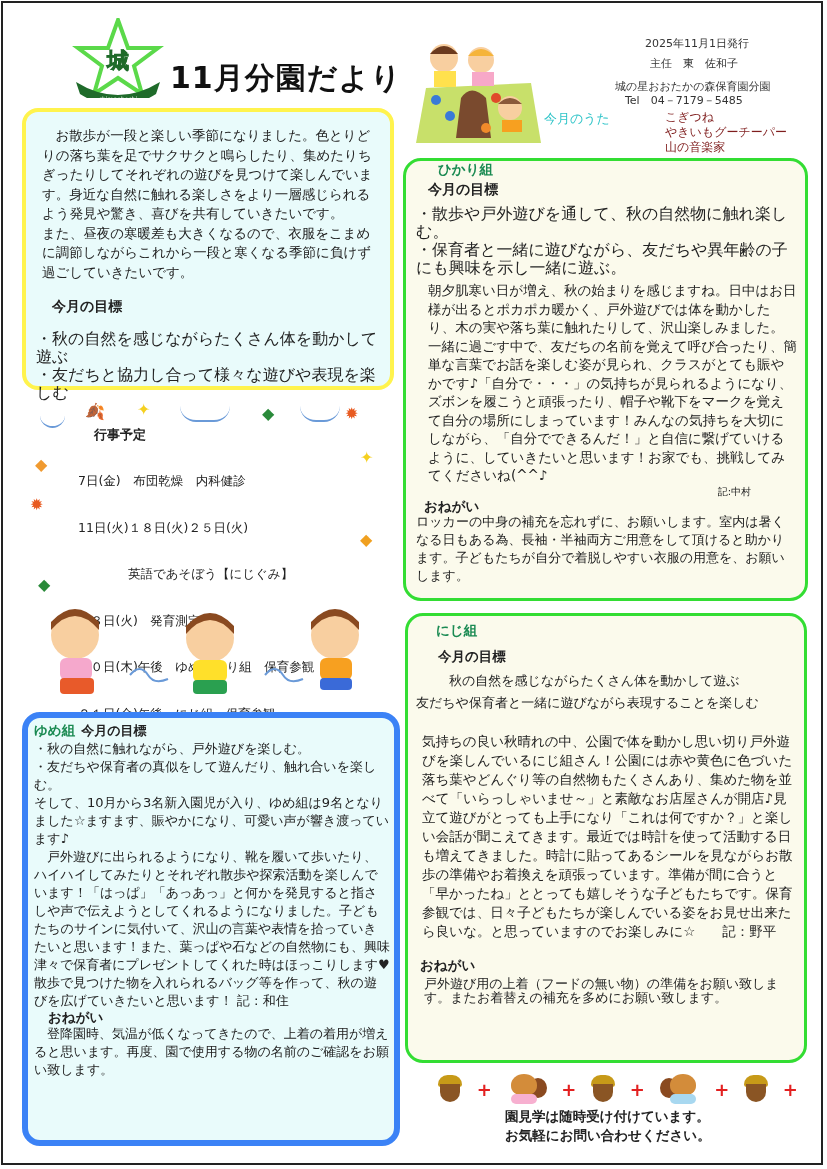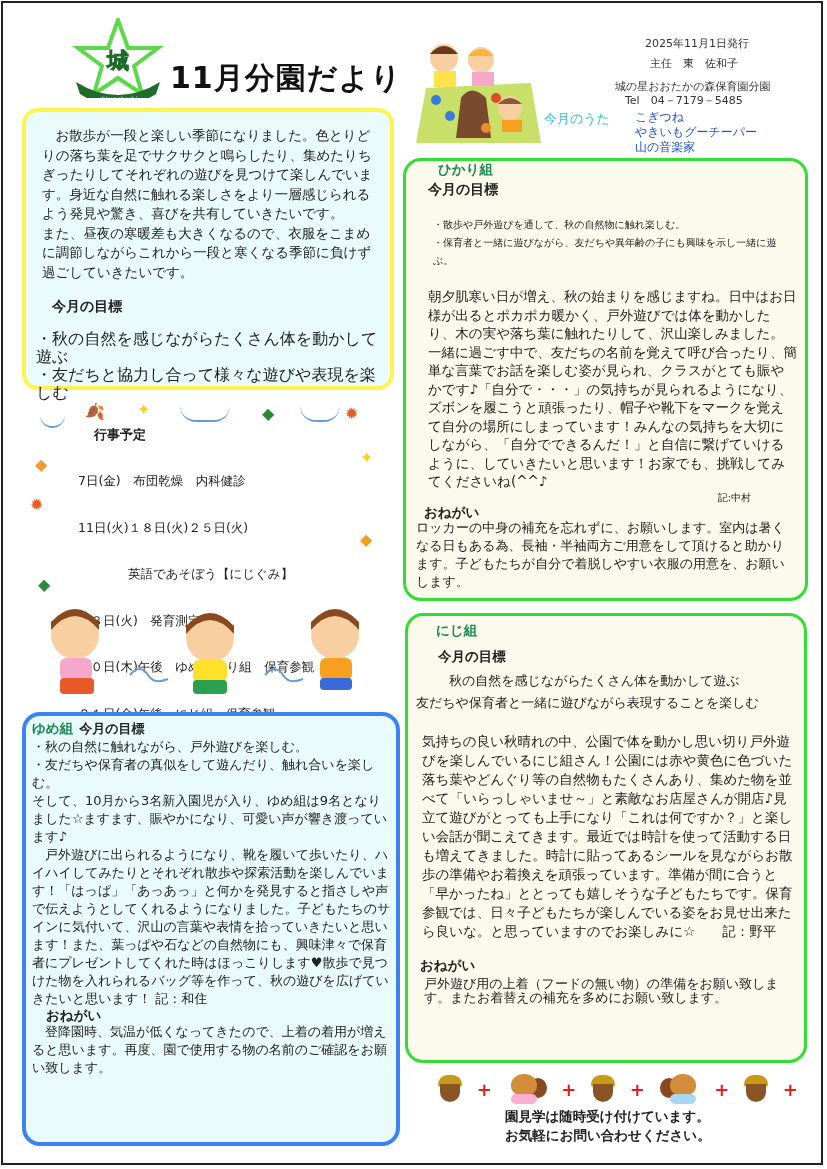--- a/index.html
+++ b/index.html
@@ -9,47 +9,47 @@
   .abs { position:absolute; }
   
   .logo { left:70px; top:18px; width:95px; height:80px; }
   .title { left:170px; top:58px; font-size:30px; font-weight:bold; color:#111; letter-spacing:1px; }
   
   .issue { left:645px; top:36px; font-size:11px; color:#333; }
   .head-person { left:650px; top:56px; font-size:11px; color:#333; }
   .school { left:615px; top:79px; font-size:11px; color:#333; }
   .tel { left:625px; top:93px; font-size:11px; color:#333;text-align:center; }
   .song-label { left:544px; top:110px; font-size:13px; color:#2ec4c8; }
-  .song-list { left:635px; top:110px; font-size:12px; color:#1d4ed8; line-height:15px; }
+  .song-list { left:665px; top:110px; font-size:12px; color:#7f1d1d; line-height:15px; }
   .kids-art { left:416px; top:38px; width:125px; height:108px; }
   
   .intro { left:22px; top:108px; width:372px; height:282px; border:4px solid #fff34d; border-radius:16px;
     background:#e9fbfb; box-sizing:border-box; padding:14px 12px 0 16px; }
   .intro p { margin:0; font-size:13.5px; line-height:19.5px; }
   .intro h3 { margin:16px 0 14px 10px; font-size:14px; font-weight:bold; }
   .intro ul { list-style:none; margin:0; padding:0 0 0 0; font-size:16px; line-height:18px; margin-left:-6px; }
   
   .events { left:30px; top:400px; width:360px; height:205px; }
   .events .ev-title { position:absolute; left:64px; top:26px; font-size:13px; font-weight:bold; }
   .events .ev-list { position:absolute; left:48px; top:42px; font-size:12.5px; line-height:15.5px; white-space:pre; }
   .leaf { position:absolute; font-size:16px; }
   .squig { position:absolute; width:40px; height:14px; border-bottom:2px solid #6a9ad8; border-radius:0 0 20px 20px; }
   
-  .yume { left:22px; top:712px; width:378px; height:434px; border:4px solid #3b82f6; border-radius:18px; background:#e9fbfb;
+  .yume { left:22px; top:712px; width:378px; height:434px; border:6px solid #3b82f6; border-radius:18px; background:#e9fbfb;
     box-sizing:border-box; padding:2px 4px 0 6px; }
   .yume .cls { color:#1a8a52; font-weight:bold; font-size:13.5px; }
   .yume .goal-h { font-weight:bold; font-size:13px; margin-left:6px; }
   .yume .txt { font-size:13px; line-height:18px; margin:0; }
   .yume .req-h { font-weight:bold; font-size:13.5px; margin:0 0 0 14px; line-height:15px; }
   
   .hikari { left:403px; top:158px; width:405px; height:443px; border:3px solid #33dd33; border-radius:18px; background:#fbfaec;
     box-sizing:border-box; padding:0 8px 0 10px; }
   .cls-label { color:#1a8a52; font-weight:bold; font-size:13.5px; }
   .hikari .goal-h { font-weight:bold; font-size:14px; margin:2px 0 6px 12px; }
-  .hikari ul { list-style:none; margin:17px; padding:0; font-size:10px; line-height:18px; }
+  .hikari ul { list-style:none; margin:0; padding:0; font-size:16px; line-height:18px; }
   .hikari .body { font-size:13.5px; line-height:18.5px; margin:4px 0 0 12px; }
   .hikari .sig { text-align:right; margin-right:46px; font-size:10px; line-height:14px; }
   .hikari .req-h { font-weight:bold; font-size:13.5px; line-height:14px; margin-left:8px; }
   .hikari .req { font-size:13px; line-height:18px; margin:0; }
   
   .niji { left:405px; top:613px; width:402px; height:450px; border:3px solid #33dd33; border-radius:18px; background:#fbfaec;
     box-sizing:border-box; padding:0 4px 0 8px; }
   .niji .goal-h { font-weight:bold; font-size:13.5px; margin:8px 0 4px 22px; }
   .niji .goal { font-size:13px; line-height:22px; margin:0; }
   .niji .body { font-size:13.5px; line-height:19px; margin:18px 0 0 6px; }

